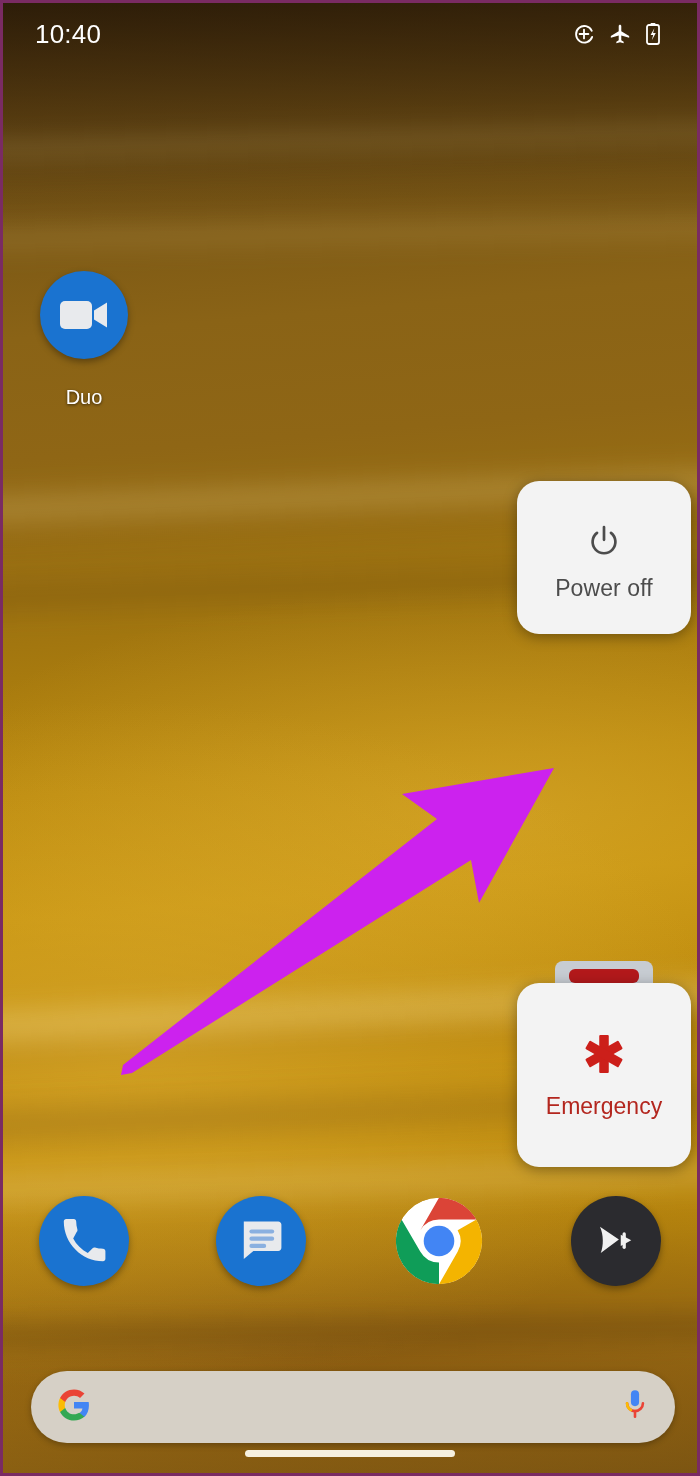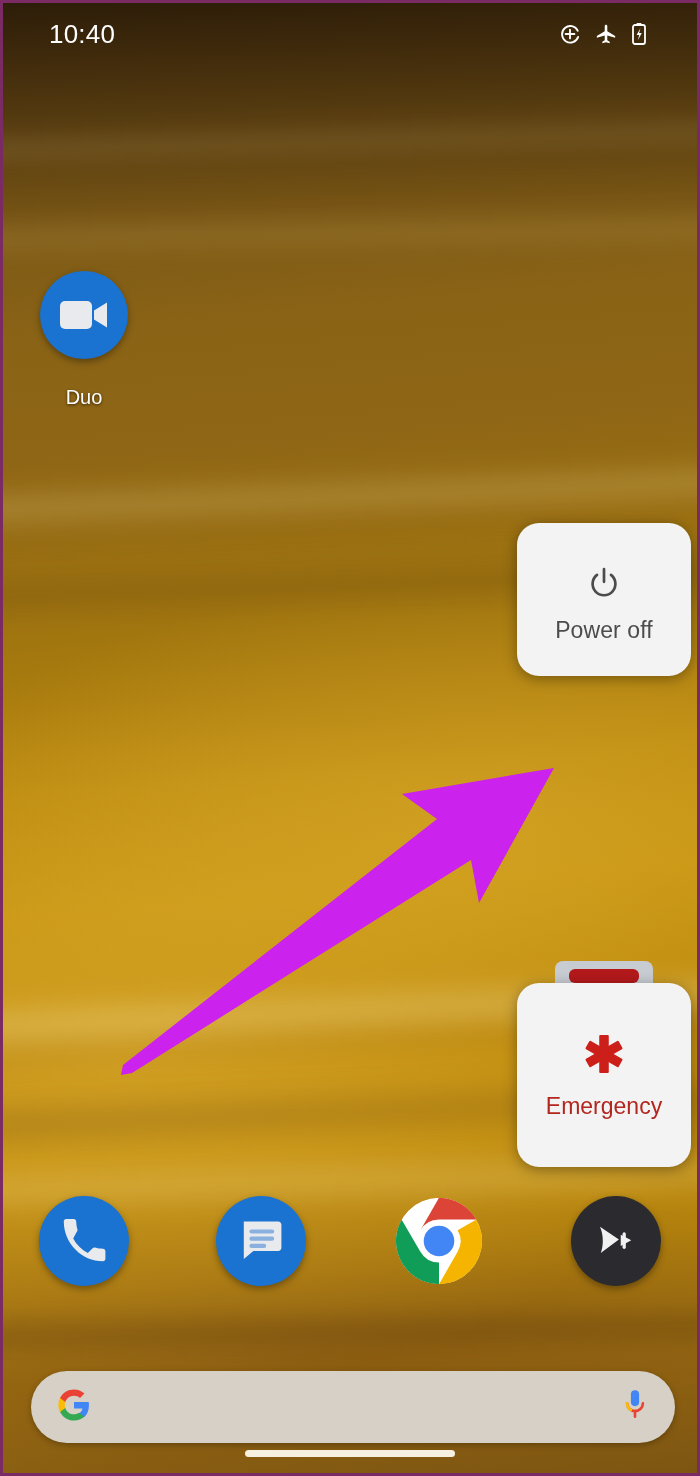--- a/index.html
+++ b/index.html
@@ -76,21 +76,21 @@
     transform: rotate(-0.8deg); filter: blur(10px); }
   .darktop {
     position: absolute; left: 0; right: 0; top: 0; height: 230px;
     background: linear-gradient(180deg, rgba(28,16,4,0.62) 0%, rgba(40,24,6,0.32) 46%, rgba(0,0,0,0) 100%);
   }
 
   
   .statusbar {
     position: absolute; left: 0; right: 4px; top: 0; height: 62px;
     display: flex; align-items: center; justify-content: space-between;
-    padding: 0 46px; box-sizing: border-box;
+    padding: 0 32px; box-sizing: border-box;
     color: #fff;
   }
   .status-clock { font-size: 26px; letter-spacing: 0.2px; color: #ffffff; }
   .status-icons { display: flex; align-items: center; gap: 14px; }
   .status-icons svg { display: block; }
 
   
   .app-duo {
     position: absolute; left: 36px; top: 268px;
     width: 90px; display: flex; flex-direction: column; align-items: center;
@@ -102,21 +102,21 @@
     box-shadow: 0 3px 7px rgba(0,0,0,0.35);
   }
   .app-label {
     margin-top: 27px; color: #ffffff; font-size: 20px;
     text-shadow: 0 1px 3px rgba(0,0,0,0.65);
     white-space: nowrap;
   }
 
   
   .power-menu {
-    position: absolute; left: 514px; top: 520px;
+    position: absolute; left: 514px; top: 478px;
     width: 174px; background: #f3f3f3;
     border-radius: 22px;
     box-shadow: 0 3px 14px rgba(0,0,0,0.35);
     padding: 16px 0 18px;
     z-index: 6;
   }
   .pm-item {
     display: flex; flex-direction: column; align-items: center;
     padding: 22px 0 14px;
     cursor: pointer;

